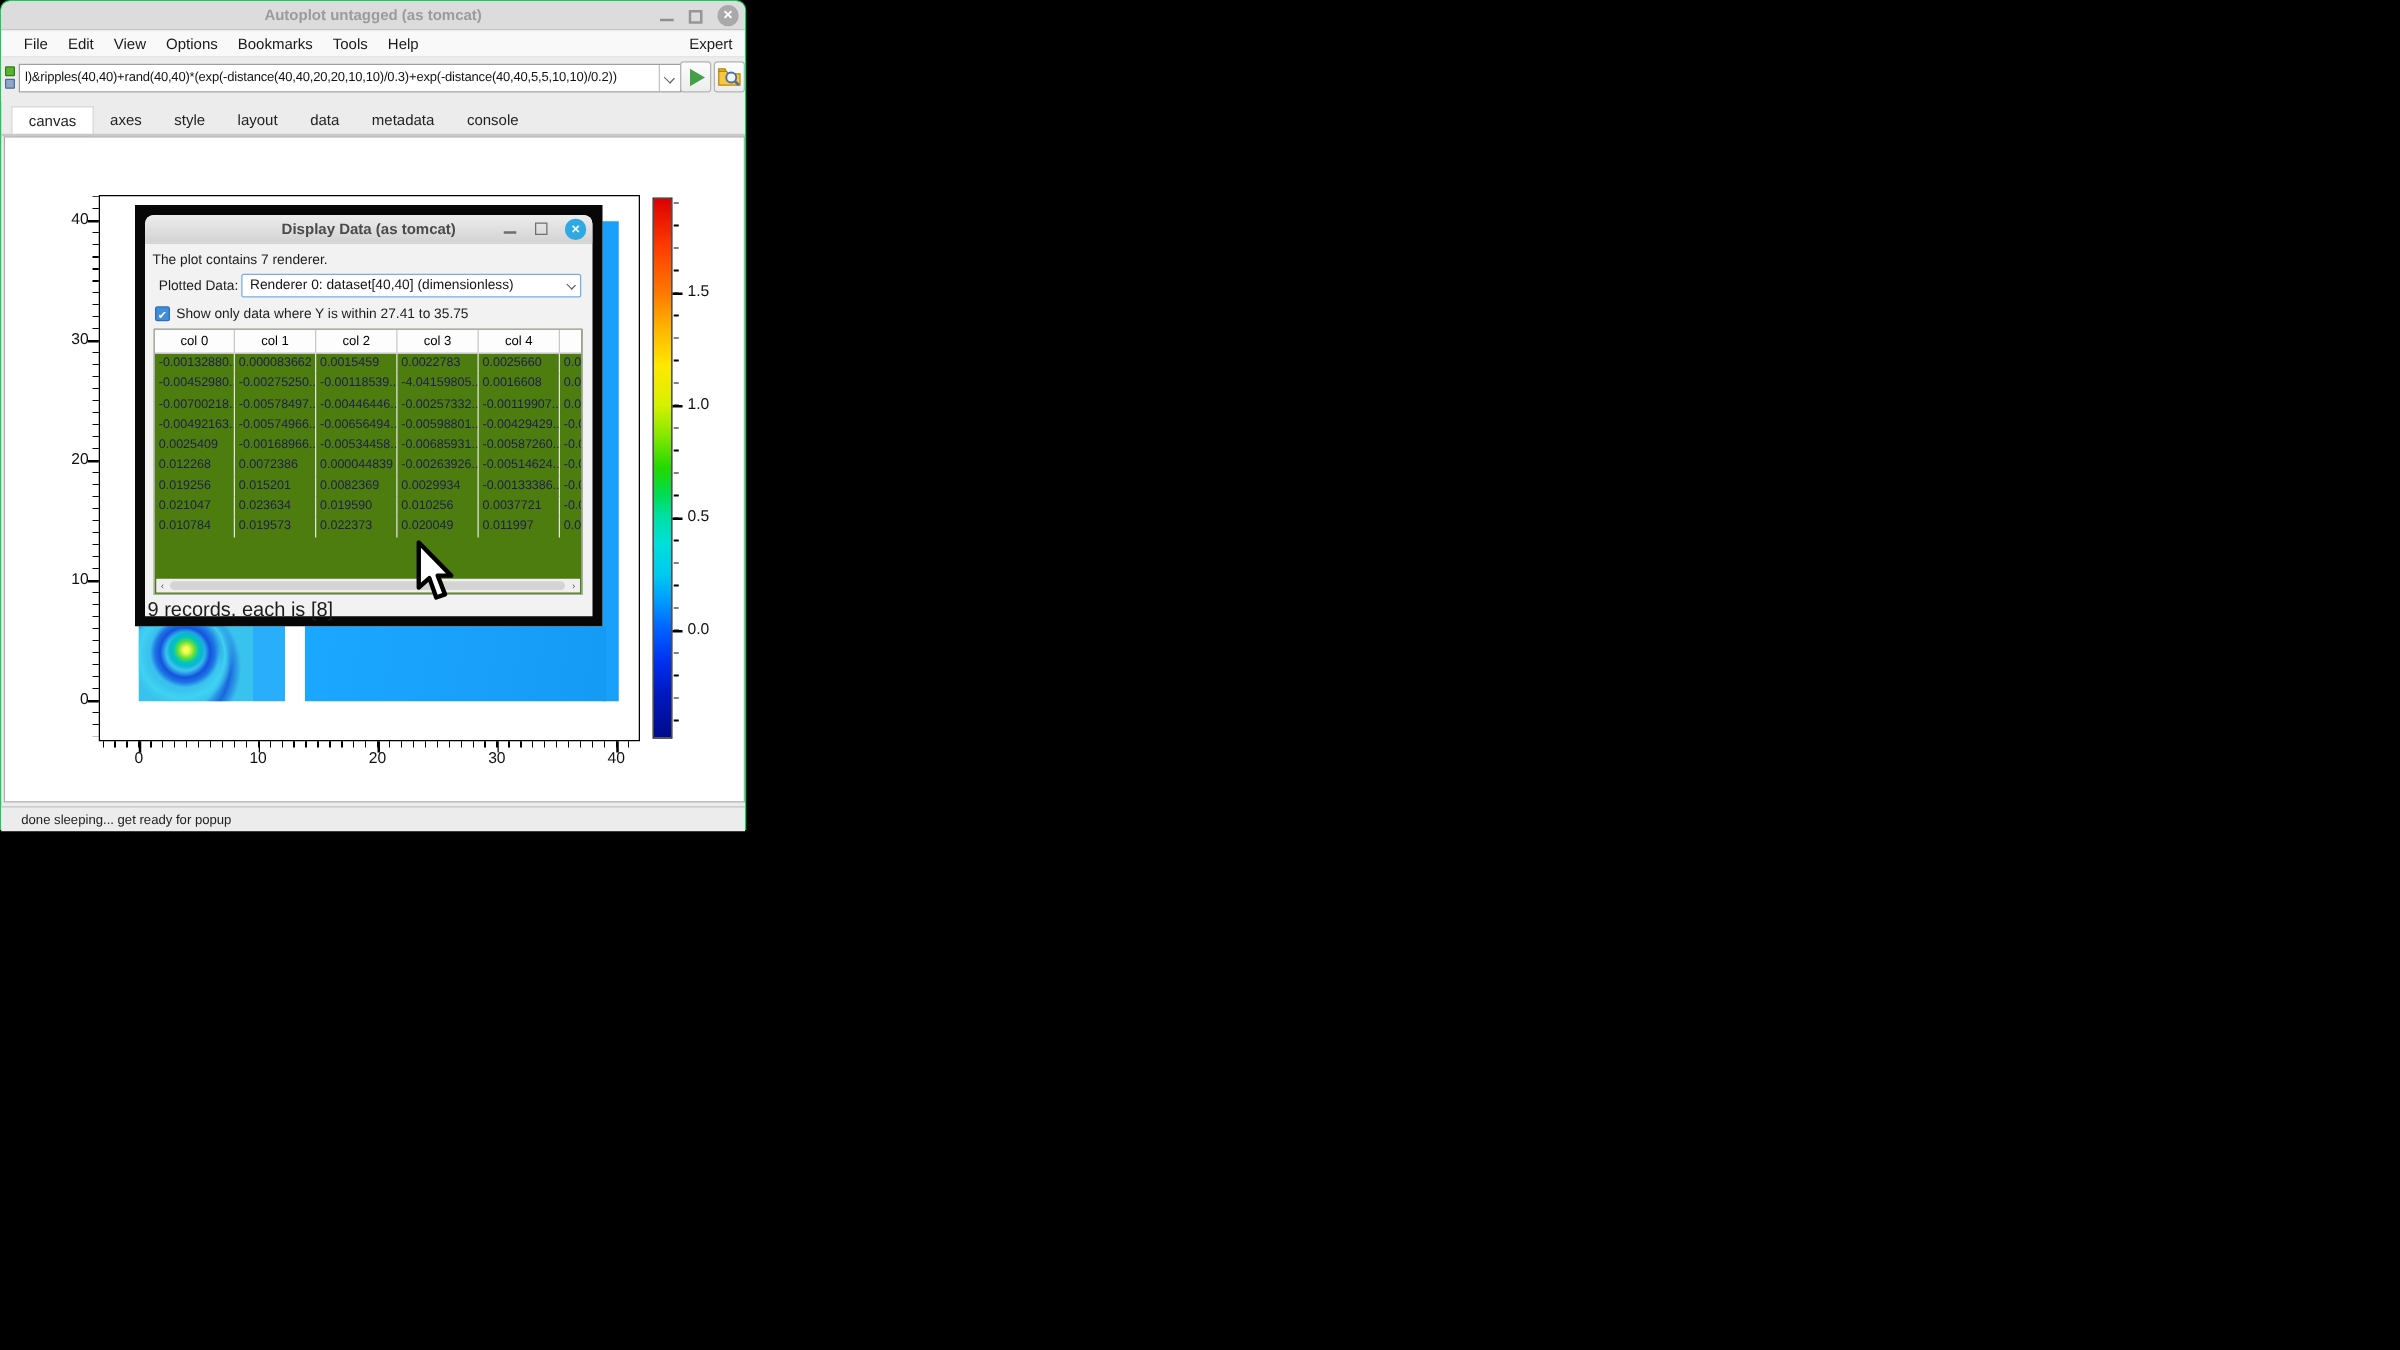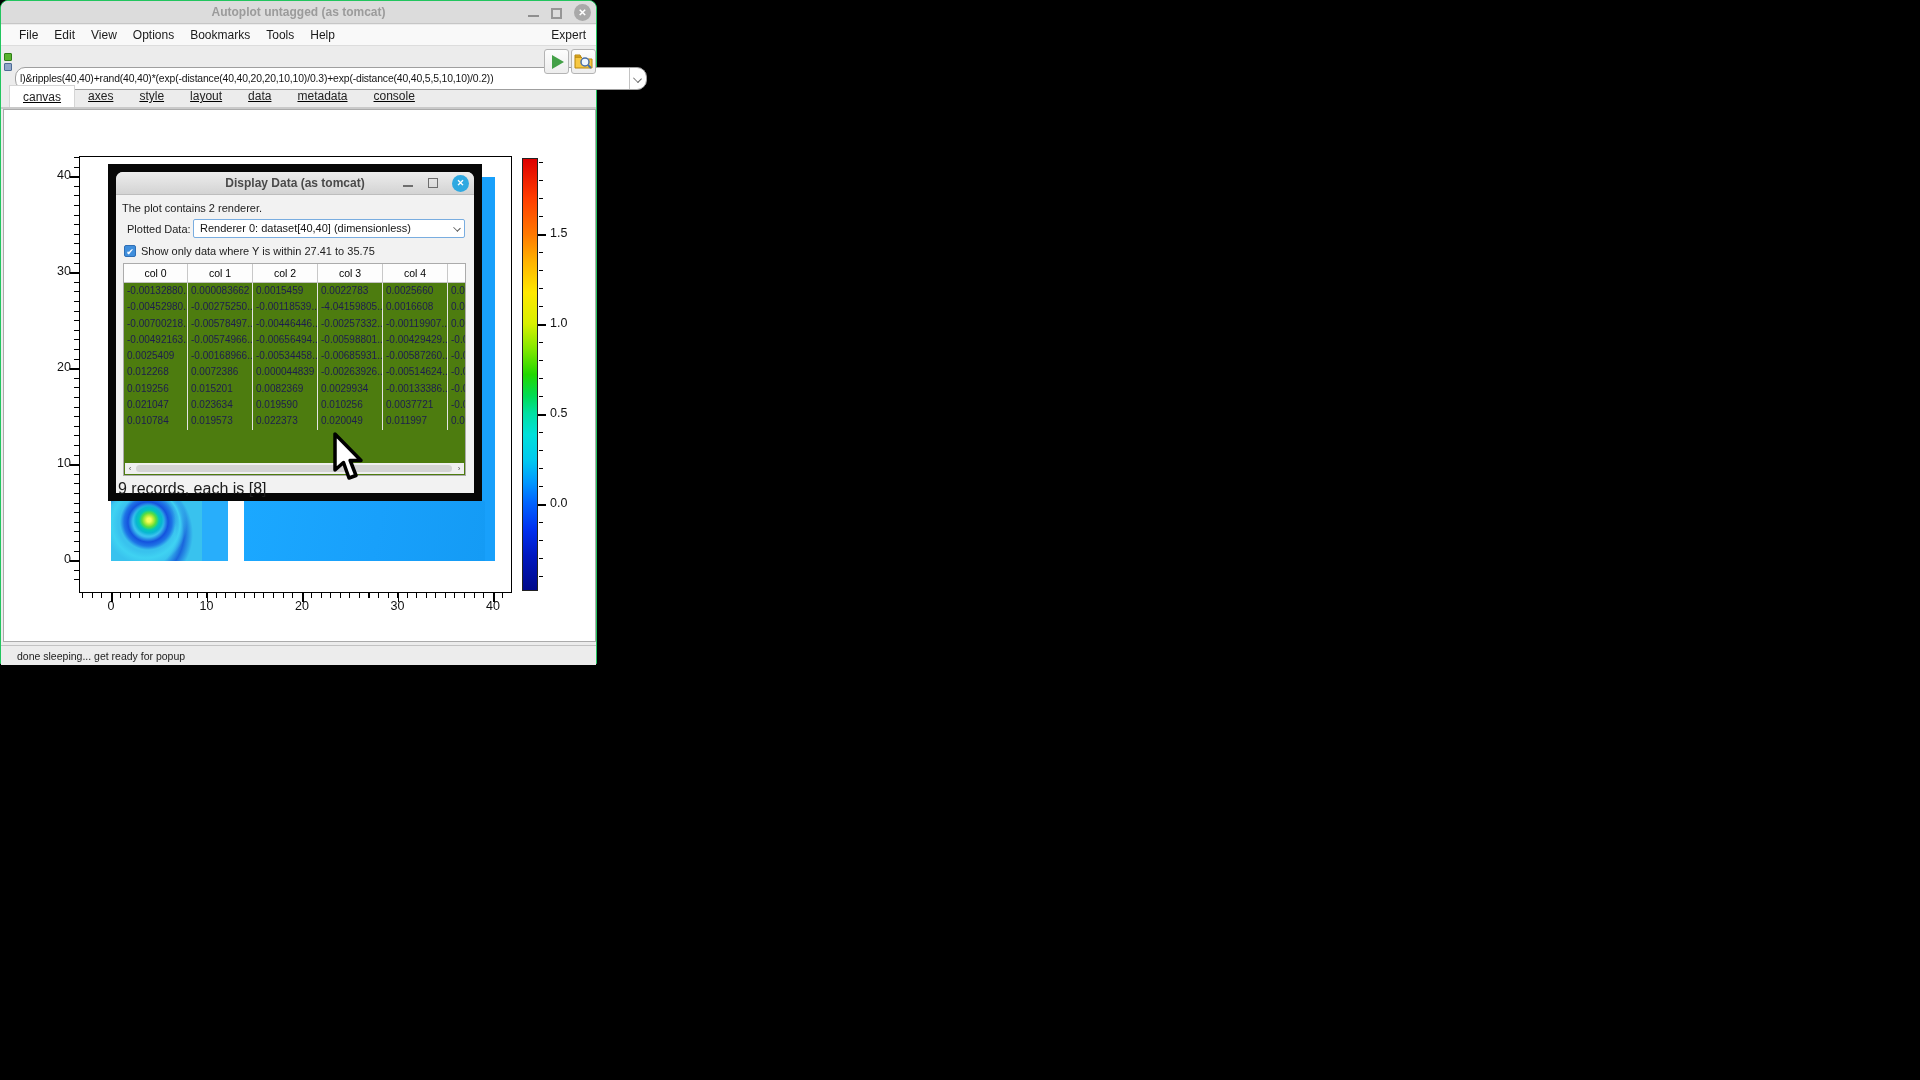--- a/index.html
+++ b/index.html
@@ -23,36 +23,36 @@
   #menubar { position:absolute; left:0; top:24px; width:100%; height:21px; background:#f9f9f9;
              border-bottom:1px solid #dddddd; display:flex; align-items:center; padding:0 10px; }
   .menu-item { font-size:12px; color:#1a1a1a; padding:2px 8px; }
   #menu-expert { margin-left:auto; font-size:12px; color:#1a1a1a; padding:2px 0; }
 
   
   #toolbar { position:absolute; left:0; top:45px; width:100%; height:35px; background:#ececec; }
   #ds-icon { position:absolute; left:3px; top:7px; width:9px; height:19px; }
   #ds-icon .sq-green { position:absolute; left:0; top:0; width:8px; height:8px; background:#58b42e; border:1px solid #2f7d17; border-radius:1px; }
   #ds-icon .sq-blue  { position:absolute; left:0; top:10px; width:8px; height:8px; background:#8fa6c8; border:1px solid #4e6c96; border-radius:1px; }
-  #address { position:absolute; left:14px; top:5px; width:632px; height:23px; background:#fff;
-             border:1px solid #9f9f9f; border-radius:10px;margin-top:16px; }
+  #address { position:absolute; left:14px; top:5px; width:530px; height:23px; background:#fff;
+             border:1px solid #9f9f9f; border-radius:0; }
   #address-text { position:absolute; left:4px; top:0; width:498px; height:21px; font-size:10.4px; letter-spacing:-0.15px;
                   color:#141414; line-height:21px; white-space:nowrap; overflow:hidden; }
   #address-chevron { position:absolute; right:0; top:0; width:17px; height:21px; border-left:1px solid #c3c3c3; }
   #address-chevron::after { content:""; position:absolute; left:4px; top:7px; width:6px; height:6px;
                   border-right:1.6px solid #666; border-bottom:1.6px solid #666; transform:rotate(45deg) scaleY(0.8); }
   .tool-btn { position:absolute; top:3px; width:25px; height:25px; background:linear-gradient(#fdfdfd,#ededed);
               border:1px solid #b4b4b4; border-radius:3px; }
   #play-btn { left:543px; }
   #play-btn .tri { position:absolute; left:7px; top:5px; width:0; height:0;
                    border-left:12px solid #43a047; border-top:7px solid transparent; border-bottom:7px solid transparent; }
   #inspect-btn { left:570px; }
 
   
-  #tabs { position:absolute; left:0; top:84px; width:100%; height:23px; display:flex; padding-left:8px;text-decoration:underline; }
+  #tabs { position:absolute; left:0; top:84px; width:100%; height:23px; display:flex; padding-left:8px; }
   .tab { font-size:12px; color:#222; padding:4px 13px 3px 13px; position:relative; }
   .tab.active { background:#fff; border:1px solid #d5d5d5; border-bottom:none; }
   .tab.active::after { content:""; position:absolute; left:0; right:0; bottom:-3px; height:3px; background:#93b5d6; }
   #tabline { position:absolute; left:0; top:106px; width:100%; height:2px; background:#c9c9c9; }
 
   
   #canvas { position:absolute; left:2px; top:108px; width:593px; height:533px; background:#fff;
             border:1px solid #ababab; }
 
   
@@ -239,21 +239,21 @@
       </div>
 
     <div id="dialog-shadow"></div>
     <div id="dialog">
       <div id="dlg-titlebar">
         <div id="dlg-title">Display Data (as tomcat)</div>
         <div class="dlg-min"></div>
         <div class="dlg-max"></div>
         <div class="dlg-close">✕</div>
       </div>
-      <div id="dlg-intro">The plot contains 2 renderer.</div>
+      <div id="dlg-intro">The plot contains 7 renderer.</div>
       <div id="dlg-plotted-label">Plotted Data:</div>
       <div id="dlg-combo">
         <div id="dlg-combo-text">Renderer 0: dataset[40,40] (dimensionless)</div>
         <div id="dlg-combo-chevron"></div>
       </div>
       <div id="dlg-checkbox">✔</div>
       <div id="dlg-check-label">Show only data where Y is within 27.41 to 35.75</div>
       <div id="dlg-table">
         <div id="dlg-thead">
             <div class="th" style="width: 64px;">col 0</div>

